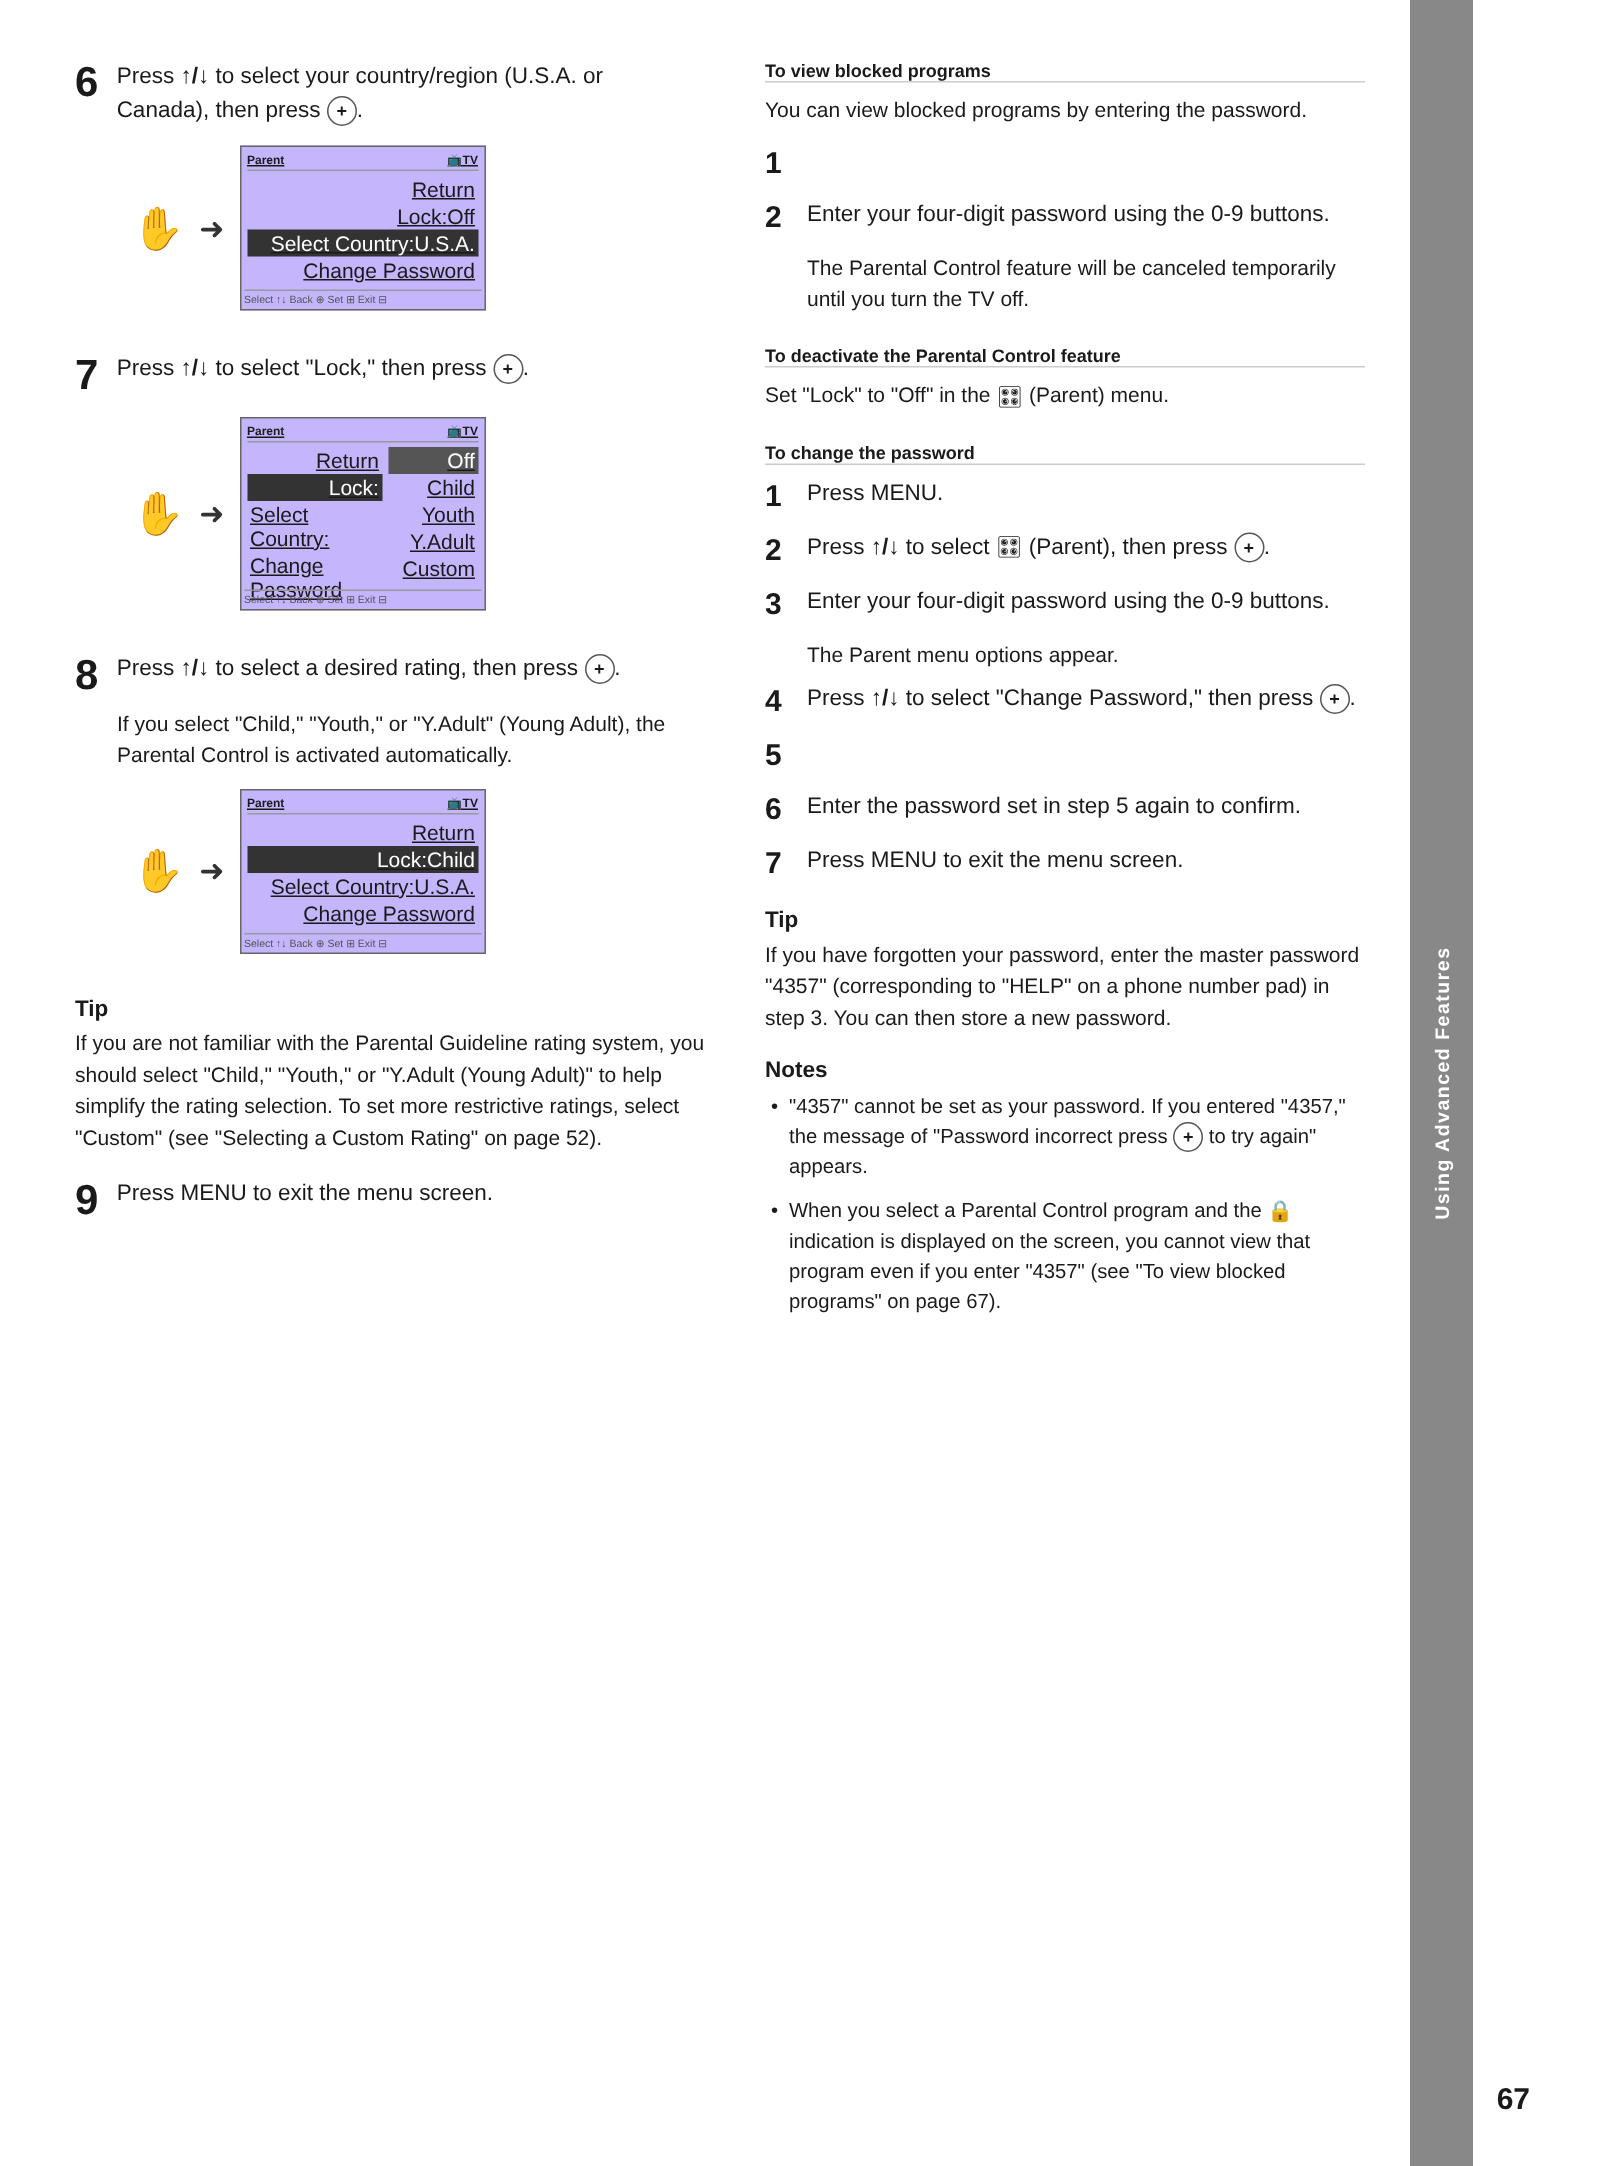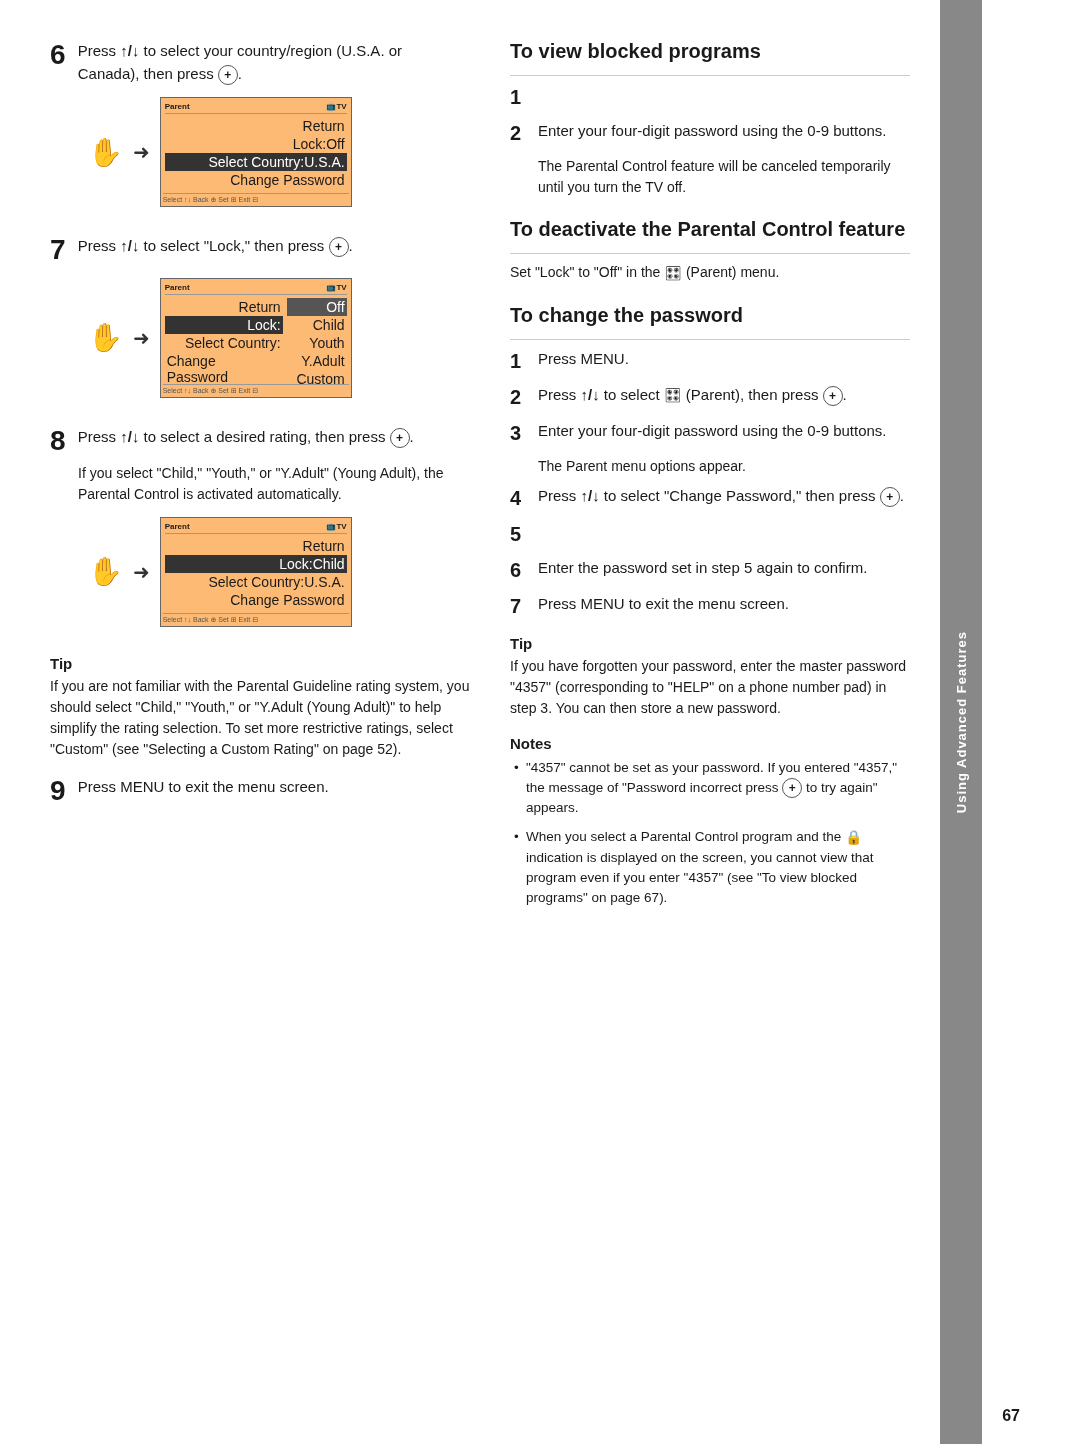--- a/index.html
+++ b/index.html
@@ -75,26 +75,27 @@
     .hand-icon {
       font-size: 28px;
       display: inline-block;
     }
     .arrow-icon {
       font-size: 20px;
       color: #333;
     }
     .tv-screen {
       border: 1px solid #666;
-      background: #fdba74;
-      width: 192px;
+      background: #c4b5fd;
+      width: 164px;
       min-height: 110px;
       font-size: 9px;
       padding: 4px;
       position: relative;
+      text-decoration: underline;
     }
     .tv-screen-header {
       display: flex;
       justify-content: space-between;
       border-bottom: 1px solid #999;
       margin-bottom: 3px;
       font-size: 8px;
       font-weight: bold;
       padding-bottom: 2px;
     }
@@ -129,26 +130,26 @@
       font-weight: bold;
       font-size: 15px;
       margin-bottom: 4px;
     }
     .tip-text {
       font-size: 14px;
       line-height: 1.5;
       color: #1a1a1a;
     }
     .section-heading {
-      font-size: 20px;
+      font-size: 12px;
       font-weight: bold;
       margin-bottom: 8px;
       margin-top: 20px;
       border-bottom: 1px solid #ccc;
-      padding-bottom: 12px;
+      padding-bottom: 0;
     }
     .section-heading:first-child {
       margin-top: 0;
     }
     .numbered-item {
       display: flex;
       margin-bottom: 10px;
       align-items: flex-start;
     }
     .item-number {
@@ -184,23 +185,23 @@
       position: relative;
       margin-bottom: 8px;
     }
     .note-item::before {
       content: '•';
       position: absolute;
       left: 4px;
     }
     .page-number {
       position: absolute;
-      bottom: 19px;
+      bottom: 32px;
       right: 60px;
-      font-size: 16px;
+      font-size: 20px;
       font-weight: bold;
     }
     .enter-btn {
       display: inline-block;
       border: 1px solid #555;
       border-radius: 50%;
       width: 20px;
       height: 20px;
       text-align: center;
       line-height: 18px;
@@ -347,20 +348,21 @@
           <span class="step-number">9</span>
           <span class="step-text">Press MENU to exit the menu screen.</span>
         </div>
 
       </div>
 
       <div class="right-column">
 
         <div class="section-block">
           <div class="section-heading">To view blocked programs</div>
+          <div class="tip-text" style="margin-bottom:12px;">You can view blocked programs by entering the password.</div>
           <div class="numbered-item">
             <span class="item-number">1</span>
           </div>
           <div class="numbered-item">
             <span class="item-number">2</span>
             <span class="item-text">Enter your four-digit password using the 0-9 buttons.</span>
           </div>
           <div class="item-subtext">The Parental Control feature will be canceled temporarily until you turn the TV off.</div>
         </div>
 

